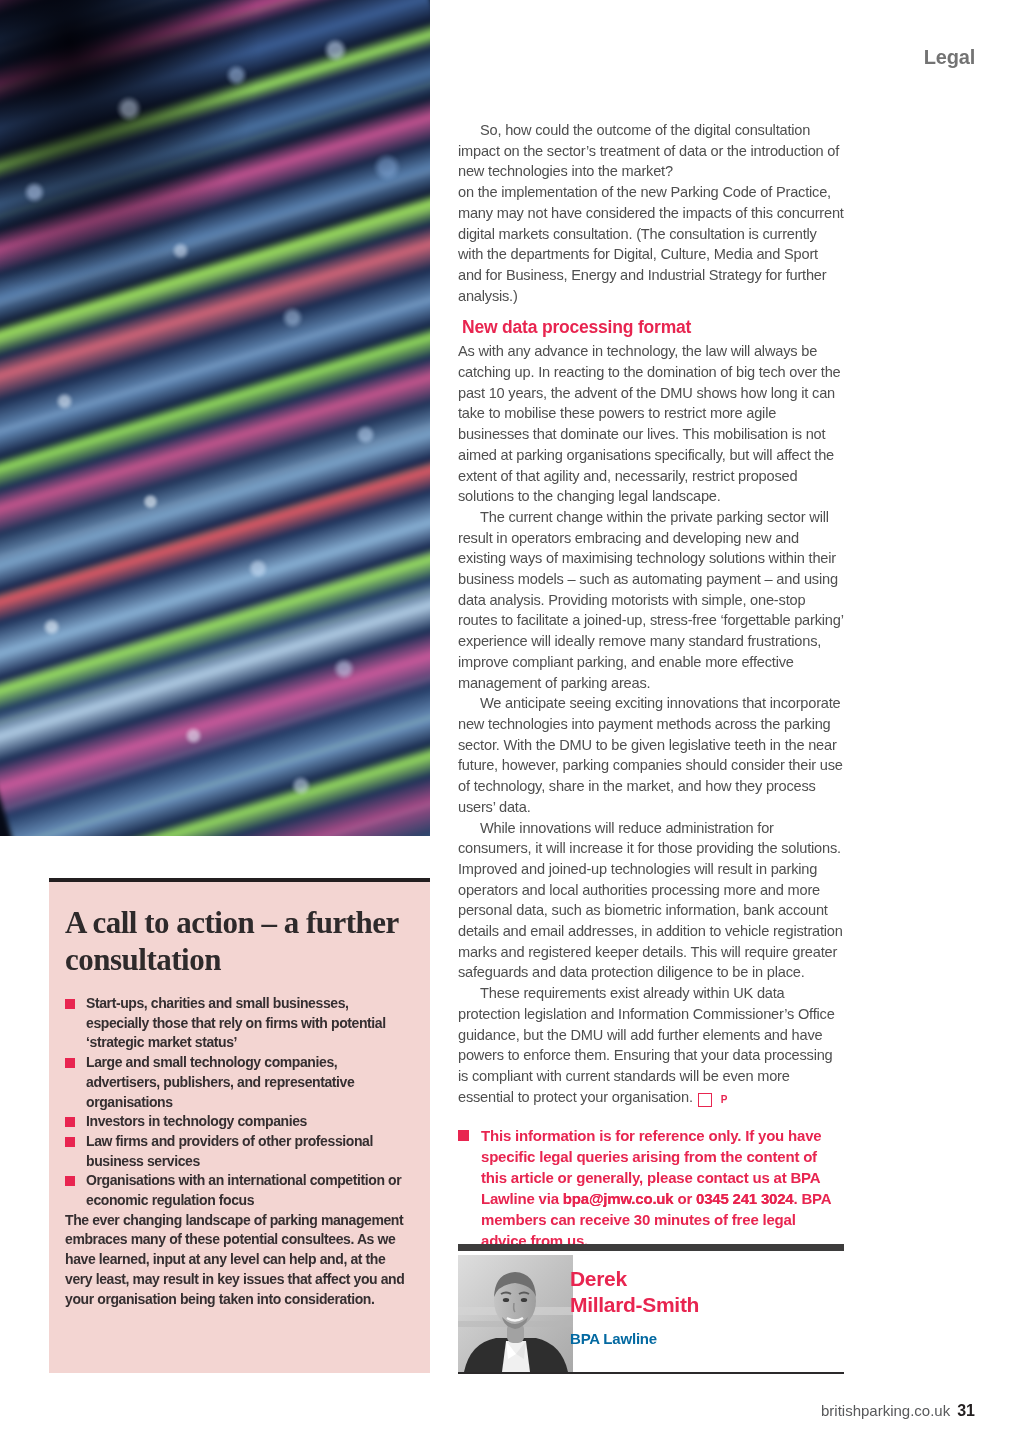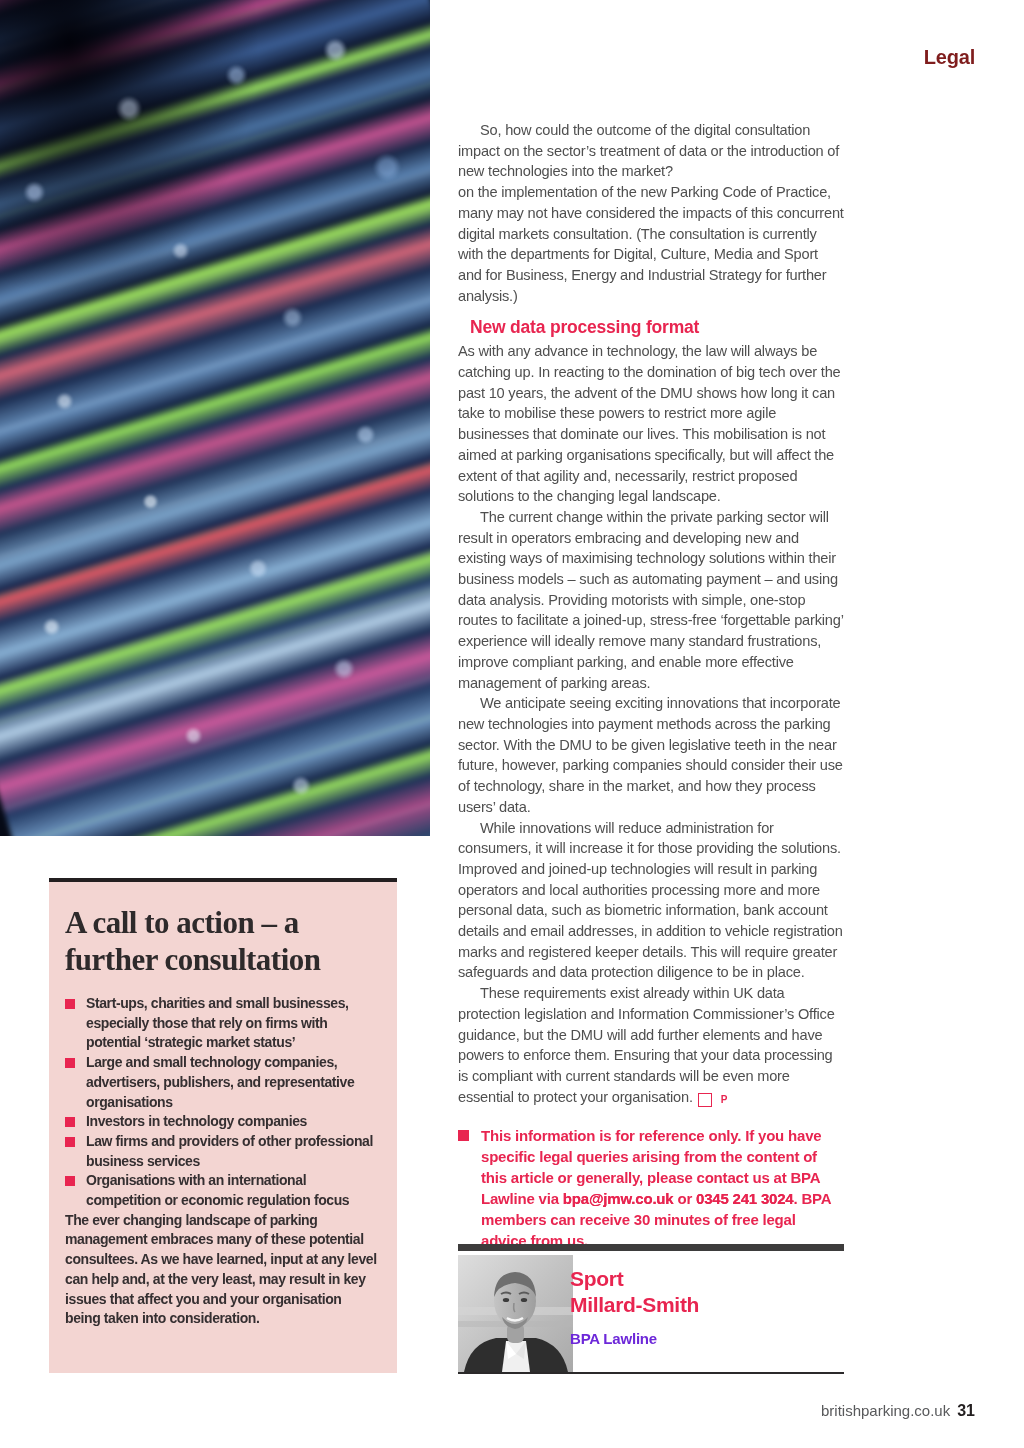--- a/index.html
+++ b/index.html
@@ -50,57 +50,57 @@
       radial-gradient(circle at 85% 52%, rgba(200,225,255,.50) 0 5px, transparent 10px),
       radial-gradient(circle at 35% 60%, rgba(240,248,255,.60) 0 4px, transparent 8px),
       radial-gradient(circle at 60% 68%, rgba(220,235,255,.50) 0 5px, transparent 10px),
       radial-gradient(circle at 12% 75%, rgba(235,245,255,.60) 0 4px, transparent 9px),
       radial-gradient(circle at 80% 80%, rgba(210,230,255,.50) 0 5px, transparent 11px),
       radial-gradient(circle at 45% 88%, rgba(235,245,255,.55) 0 4px, transparent 9px),
       radial-gradient(circle at 70% 94%, rgba(220,235,255,.50) 0 5px, transparent 10px);
   }
 
   
-  .section-label { position:absolute; top:46px; right:49px; font-size:20px; font-weight:bold; color:#7f1d1d; letter-spacing:-0.2px; }
+  .section-label { position:absolute; top:46px; right:49px; font-size:20px; font-weight:bold; color:#737373; letter-spacing:-0.2px; }
   .footer { position:absolute; top:1402px; right:49px; font-size:15px; color:#58595b;margin-left:32px; }
   .footer .pageno { font-weight:bold; color:#231f20; font-size:16px; margin-left:7px; }
 
   
   .col-right { position:absolute; left:458px; top:120px; width:386px; color:#4f4f4f; font-size:14.6px; line-height:20.7px; letter-spacing:-0.2px; }
   .col-right p.indent { text-indent:22px; }
-  .col-right h3 { color:#e82550; font-size:17.5px; line-height:21px; letter-spacing:-0.2px; margin:11px 0 3px 12px; }
+  .col-right h3 { color:#e82550; font-size:17.5px; line-height:21px; letter-spacing:-0.2px; margin:11px 0 3px 4px; }
   .endmark { display:inline-block; width:14px; height:14px; border:1.6px solid #e82550; color:#e82550; font-size:10px; line-height:11px; font-weight:bold; text-align:center; margin-left:5px; vertical-align:-1px; }
 
   .notice { position:relative; margin-top:18px; padding-left:23px; color:#e82550; font-weight:bold; font-size:15px; line-height:21px; letter-spacing:-0.2px; }
   .notice .sq { position:absolute; left:0; top:5px; width:11px; height:11px; background:#e82550; }
   .notice strong { text-shadow:0 0 0.6px currentColor; }
 
   
   .callout {
-    position:absolute; left:49px; top:878px; width:348px; height:495px;
+    position:absolute; left:49px; top:878px; width:381px; height:495px;
     background:#f3d5d2; border-top:4px solid #231f20;
     padding:22px 18px 16px 16px; color:#352f31;
   }
   .callout h2 {
     font-family:"Liberation Serif", serif; font-weight:bold; color:#2e2a2b;
     font-size:31px; line-height:37px; letter-spacing:-0.5px; margin-bottom:16px;
   }
   .callout .ctext { font-weight:bold; font-size:14px; line-height:19.7px; letter-spacing:-0.4px; }
   .callout ul { list-style:none; }
   .callout li { position:relative; padding-left:21px; font-weight:bold; font-size:14px; line-height:19.7px; letter-spacing:-0.4px; }
   .callout li .sq { position:absolute; left:0; top:5px; width:10px; height:10px; background:#e82550; }
   .callout .closing { }
 
   
   .author { position:absolute; left:458px; top:1244px; width:386px; height:130px; border-bottom:2px solid #2b292a; }
   .author .topbar { position:absolute; left:0; top:0; width:100%; height:7px; background:#3d3c3c; }
   .author .photo { position:absolute; left:0; top:11px; width:115px; height:117px; overflow:hidden; background:#cfcfcf; }
   .author .photo svg { display:block; }
   .author .name { position:absolute; left:112px; top:22px; color:#e82550; font-weight:bold; font-size:21px; line-height:26px; letter-spacing:-0.3px; }
-  .author .org { position:absolute; left:112px; top:86px; color:#6d28d9; font-weight:bold; font-size:15px; letter-spacing:-0.2px; }
+  .author .org { position:absolute; left:112px; top:86px; color:#0369a1; font-weight:bold; font-size:15px; letter-spacing:-0.2px; }
 </style>
 </head>
 <body>
 
 <div class="page">
 
   <div class="hero">
     <div class="streaks"></div>
   </div>
 
@@ -161,21 +161,21 @@
         <path d="M44 62 Q57 76 70 62 Q68 72 57 74 Q46 72 44 62 Z" fill="#8a8a8a"></path>
         <ellipse cx="48" cy="45" rx="3.2" ry="2.1" fill="#3c3c3c"></ellipse>
         <ellipse cx="66" cy="45" rx="3.2" ry="2.1" fill="#3c3c3c"></ellipse>
         <path d="M43 39 Q48 36 53 39" stroke="#5a5a5a" stroke-width="2" fill="none"></path>
         <path d="M61 39 Q66 36 71 39" stroke="#5a5a5a" stroke-width="2" fill="none"></path>
         <path d="M56 48 Q55 55 57 57" stroke="#8d8d8d" stroke-width="1.6" fill="none"></path>
         <path d="M49 63 Q57 68 65 63" stroke="#f5f5f5" stroke-width="2.4" fill="none"></path>
       </svg>
     </div>
     <div class="name">
-      <div>Sport</div>
+      <div>Derek</div>
       <div>Millard-Smith</div>
     </div>
     <div class="org">BPA Lawline</div>
   </div>
 
   <div class="footer">
     <span>britishparking.co.uk</span><span class="pageno">31</span>
   </div>
 
 </div>

